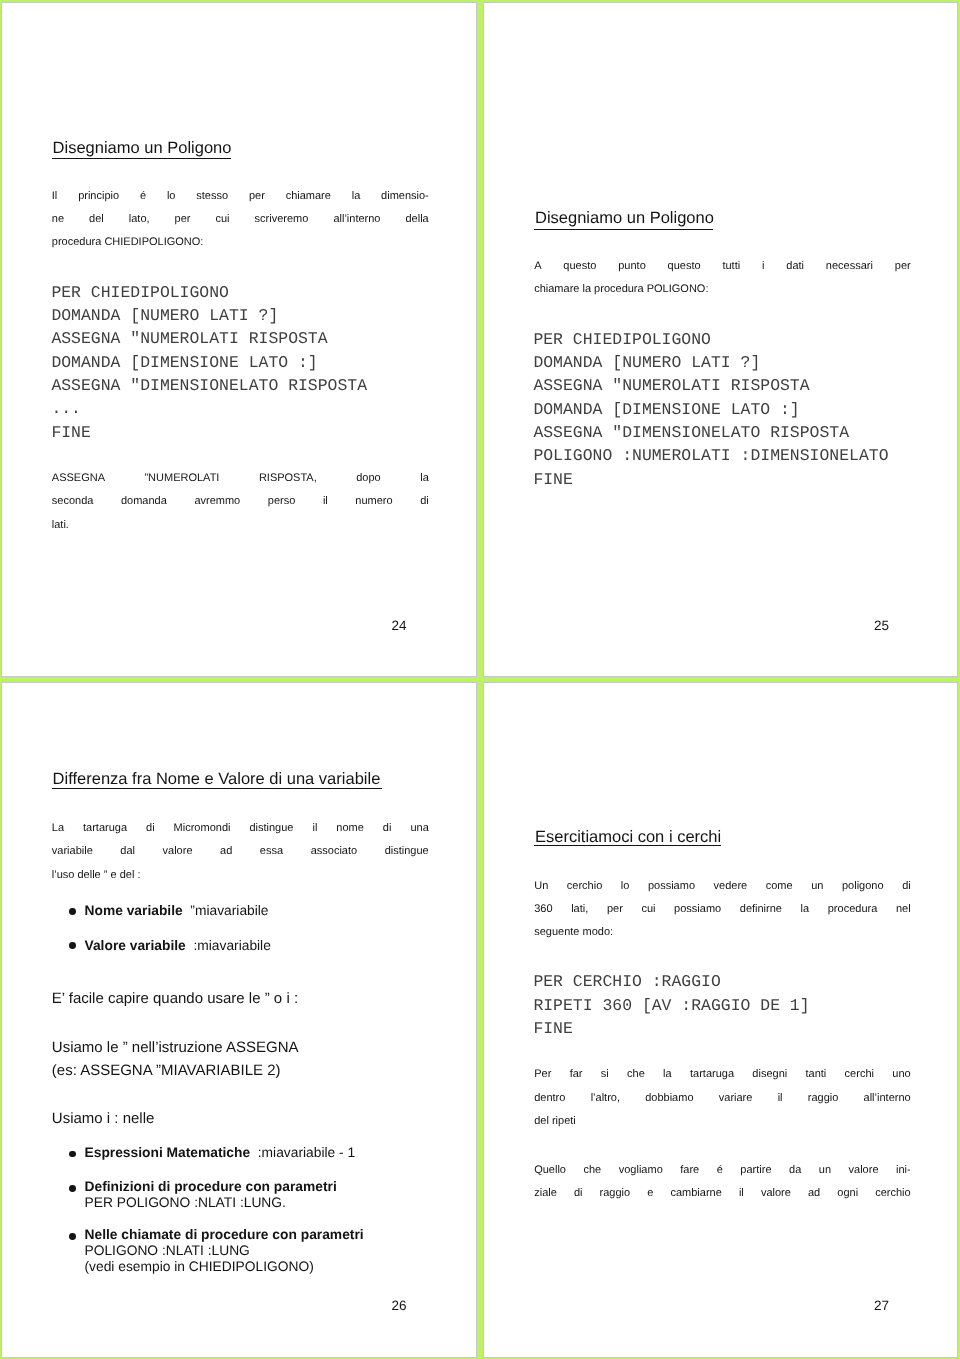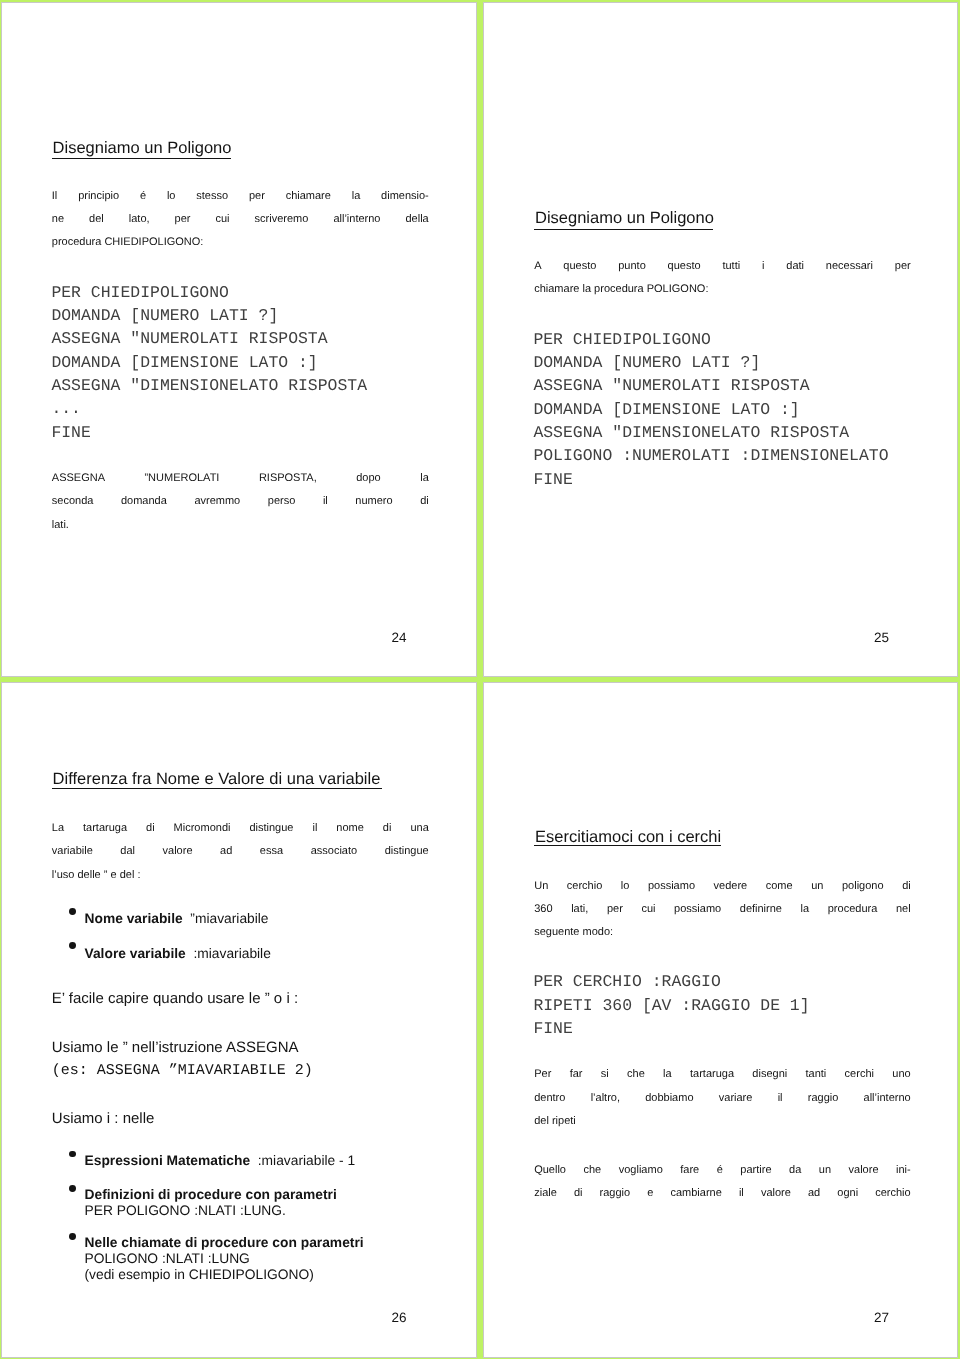--- a/index.html
+++ b/index.html
@@ -63,29 +63,28 @@
     line-height:23.3px;
     white-space:pre;
     color:#3f3f3f;
   }
   .bullet-dot {
     position:absolute;
     width:6.9px; height:6.9px;
     border-radius:50%;
     background:#141414;
   }
-  .bl { position:absolute; font-size:13.8px; line-height:16px; white-space:pre; color:#141414;margin-top:8px; }
+  .bl { position:absolute; font-size:13.8px; line-height:16px; white-space:pre; color:#141414; }
   .bl b { font-weight:bold; }
   .pagenum {
     position:absolute;
     font-size:13.5px;
     line-height:15px;
     white-space:pre;
     color:#141414;
-    margin-top:12px;
   }
 </style>
 </head>
 <body>
 
 <div class="page">
 
   <div class="slide-frame" id="frame-24"></div>
   <div class="slide-frame" id="frame-25"></div>
   <div class="slide-frame" id="frame-26"></div>
@@ -136,21 +135,21 @@
     </div>
 
   <div class="bullet-dot" style="left:68.9px; top:907.75px;"></div>
   <div class="bl" style="left:84.5px; top:903.2px;"><b>Nome variabile</b><span>  ”miavariabile</span></div>
 
   <div class="bullet-dot" style="left:68.9px; top:942.05px;"></div>
   <div class="bl" style="left:84.5px; top:937.5px;"><b>Valore variabile</b><span>  :miavariabile</span></div>
 
   <div class="ln" style="left:51.8px; top:988.8px;">E’ facile capire quando usare le ” o i :</div>
   <div class="ln" style="left:51.8px; top:1037.8px;">Usiamo le ” nell’istruzione ASSEGNA</div>
-  <div class="ln" style="left:51.8px; top:1060.8px;font-family:Liberation Mono, monospace;">(es: ASSEGNA ”MIAVARIABILE 2)</div>
+  <div class="ln" style="left:51.8px; top:1060.8px;">(es: ASSEGNA ”MIAVARIABILE 2)</div>
   <div class="ln" style="left:51.8px; top:1109.1px;text-align:center;">Usiamo i : nelle</div>
 
   <div class="bullet-dot" style="left:68.9px; top:1150.55px;"></div>
   <div class="bl" style="left:84.5px; top:1145.2px;"><b>Espressioni Matematiche</b><span>  :miavariabile - 1</span></div>
 
   <div class="bullet-dot" style="left:68.9px; top:1185.05px;"></div>
   <div class="bl" style="left:84.5px; top:1178.9px;text-align:right;"><b>Definizioni di procedure con parametri</b></div>
   <div class="bl" style="left:84.5px; top:1194.6px;">PER POLIGONO :NLATI :LUNG.</div>
 
   <div class="bullet-dot" style="left:68.9px; top:1232.75px;"></div>

